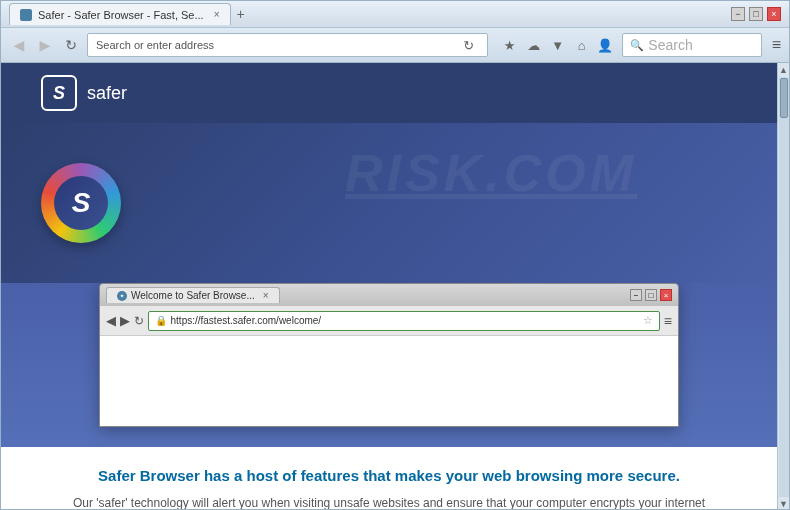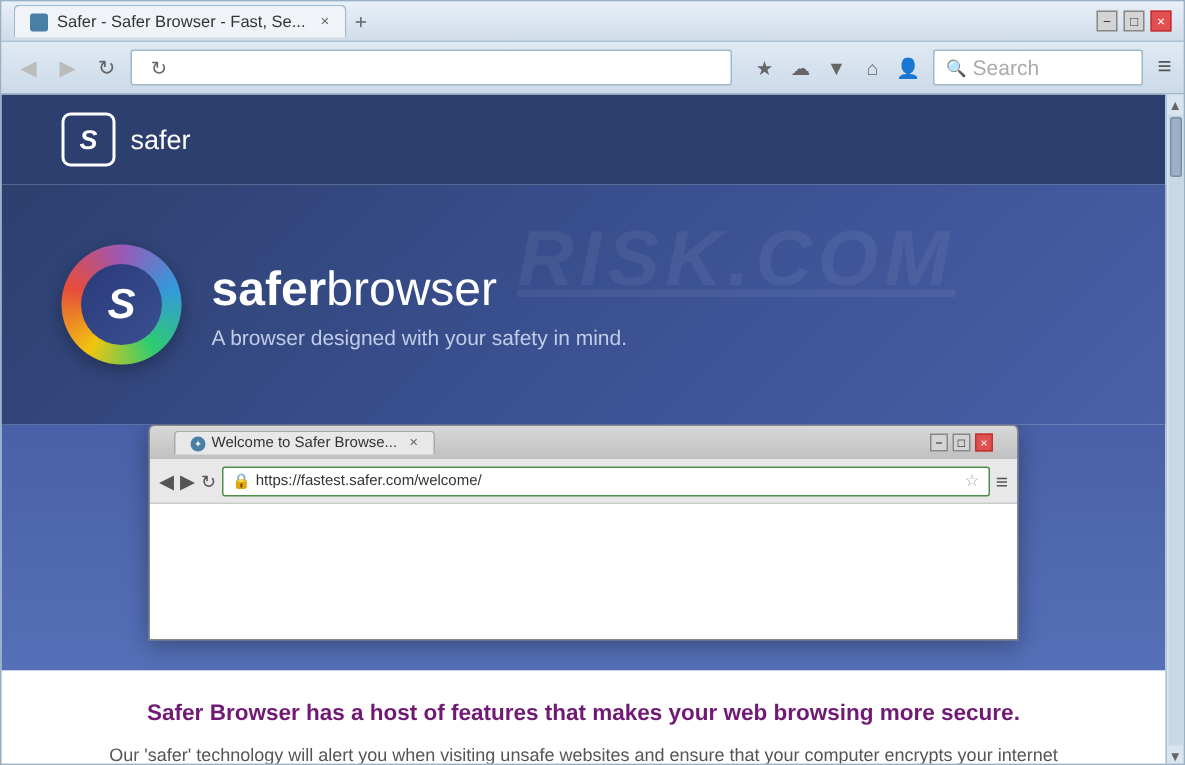--- a/index.html
+++ b/index.html
@@ -275,21 +275,21 @@
       border: 1px solid #888;
       border-radius: 4px 4px 0 0;
       box-shadow: 0 4px 16px rgba(0,0,0,0.3);
       overflow: hidden;
     }
     .mini-titlebar {
       background: linear-gradient(to bottom, #d8d8d8, #c0c0c0);
       height: 22px;
       display: flex;
       align-items: center;
-      padding: 0 16px;
+      padding: 0 6px;
       justify-content: space-between;
       text-align: center;
     }
     .mini-tab {
       background: #e8e8e8;
       border: 1px solid #aaa;
       border-bottom: none;
       border-radius: 3px 3px 0 0;
       padding: 2px 10px;
       font-size: 10px;
@@ -360,21 +360,21 @@
 
     
     .lower-content {
       background: white;
       padding: 20px 60px;
       text-align: center;
     }
     .lower-title {
       font-size: 15px;
       font-weight: 700;
-      color: #701a75;
+      color: #0369a1;
       margin-bottom: 10px;
     }
     .lower-title span { font-weight: 700; }
     .lower-text {
       font-size: 12px;
       color: #555;
       line-height: 1.6;
       max-width: 640px;
       margin: 0 auto;
     }
@@ -431,20 +431,21 @@
       <div class="win-btn win-max">□</div>
       <div class="win-btn win-close">×</div>
     </div>
   </div>
 
   <div class="nav-bar">
     <button class="nav-btn disabled">◀</button>
     <button class="nav-btn disabled">▶</button>
     <button class="nav-btn">↻</button>
     <div class="address-bar">
+      <span class="address-text">Search or enter address</span>
       <span class="nav-icon">↻</span>
     </div>
     <div class="nav-icons">
       <span class="nav-icon">★</span>
       <span class="nav-icon">☁</span>
       <span class="nav-icon">▼</span>
       <span class="nav-icon">⌂</span>
       <span class="nav-icon">👤</span>
     </div>
     <div class="search-bar">
@@ -466,26 +467,20 @@
         </div>
       </div>
 
       <div class="hero-section">
         <div class="watermark">RISK.COM</div>
         <div class="hero-left">
           <div class="hero-logo">
             <div class="hero-logo-inner">
               <span class="hero-logo-s">S</span>
             </div>
-          </div>
-          <div class="hero-text">
-            <h1>
-              <span class="bold">safer</span><span class="light">browser</span>
-            </h1>
-            <div class="hero-subtitle">A browser designed with your safety in mind.</div>
           </div>
         </div>
       </div>
 
       <div class="browser-preview-section">
         <div class="mini-browser">
           <div class="mini-titlebar">
             <div style="display:flex;gap:2px;">
               <div class="mini-tab">
                 <span class="mini-tab-favicon"></span>

